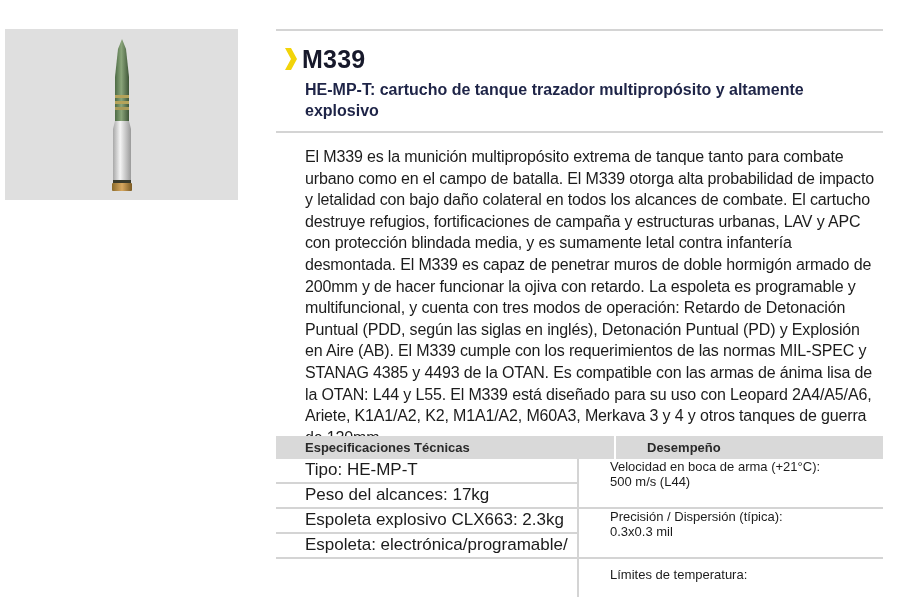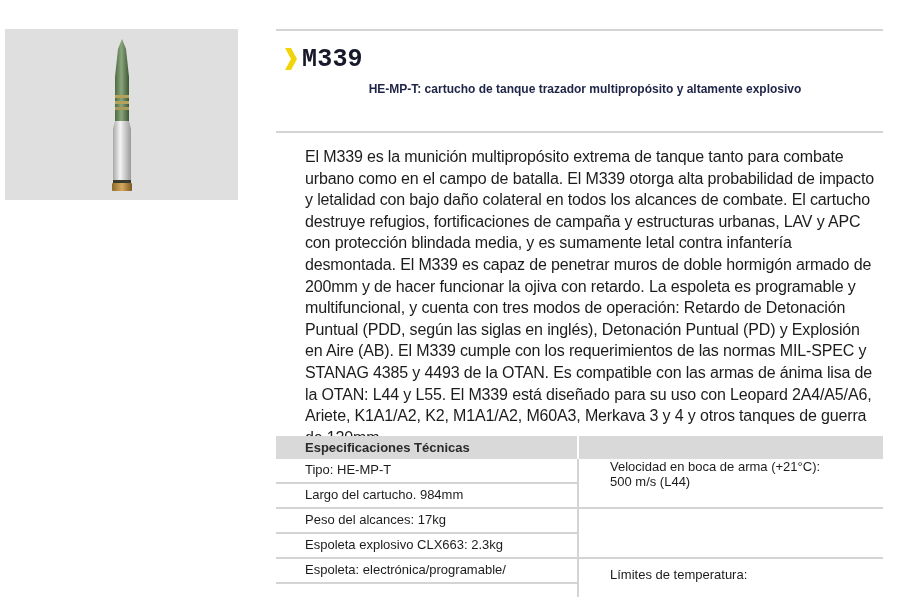--- a/index.html
+++ b/index.html
@@ -4,35 +4,35 @@
 <style>
   html, body { margin:0; padding:0; background:#ffffff; }
   body { width:918px; height:597px; overflow:hidden; position:relative;
          font-family:"Liberation Sans", "DejaVu Sans", sans-serif; color:#1c1c1c; }
   .product-image { position:absolute; left:5px; top:29px; width:233px; height:171px;
                    background:#dfdfdf; }
   .shell { position:absolute; left:103px; top:8px; width:28px; height:160px; }
   .top-rule { position:absolute; left:276px; top:29px; width:607px; height:2px; background:#d4d4d4; }
   .title-row { position:absolute; left:284px; top:44px; height:30px; display:flex; align-items:center; }
   .chevron { width:14px; height:24px; margin-right:4px; }
-  .title { font-size:25px; font-weight:bold; color:#17192b; letter-spacing:0.2px;font-family:Liberation Mono, monospace; }
-  .subtitle { position:absolute; left:305px; top:79px; width:560px; font-size:12px; font-weight:bold;
-              color:#1e2447; line-height:21px;text-align:center; }
+  .title { font-size:25px; font-weight:bold; color:#17192b; letter-spacing:0.2px; }
+  .subtitle { position:absolute; left:305px; top:79px; width:560px; font-size:16px; font-weight:bold;
+              color:#1e2447; line-height:21px; }
   .sub-rule { position:absolute; left:276px; top:131px; width:607px; height:2px; background:#d4d4d4; }
   .body-text { position:absolute; left:305px; top:146px; width:575px; font-size:16px; line-height:21.6px;
                color:#1c1c1c; letter-spacing:-0.15px; }
   .specs { position:absolute; left:276px; top:436px; width:607px; }
   .spec-head { display:flex; height:23px; background:#d9d9d9; }
   .spec-head div { font-size:13px; font-weight:bold; color:#2a2a2a; line-height:23px; }
-  .spec-head .h-left { width:303px; padding-left:29px; box-sizing:border-box; border-right:2px solid #ffffff; }
+  .spec-head .h-left { width:340px; padding-left:29px; box-sizing:border-box; border-right:2px solid #ffffff; }
   .spec-head .h-right { flex:1; padding-left:31px; }
   .spec-body { display:flex; }
   .col-left { width:303px; border-right:2px solid #d4d4d4; box-sizing:border-box; }
   .col-right { flex:1; }
-  .l-row { height:23px; border-bottom:2px solid #d4d4d4; padding-left:29px; font-size:13px; line-height:22px; color:#1c1c1c; box-sizing:content-box; }
+  .l-row { height:23px; border-bottom:2px solid #d4d4d4; padding-left:29px; font-size:17px; line-height:22px; color:#1c1c1c; box-sizing:content-box; }
   .r-cell { height:48px; border-bottom:2px solid #d4d4d4; padding-left:31px; padding-top:0; font-size:13px; line-height:15px; color:#1c1c1c; display:flex; flex-direction:column; justify-content:flex-start; }
 </style>
 </head>
 <body>
 
 <div class="product-image" title="M339 120mm tank round">
   <svg class="shell" viewBox="0 0 28 160">
     <defs>
       <linearGradient id="g1" x1="0" x2="1">
         <stop offset="0" stop-color="#4d6b45"></stop>
@@ -71,35 +71,37 @@
 
 <div class="subtitle">HE-MP-T: cartucho de tanque trazador multipropósito y altamente explosivo</div>
 
 <div class="sub-rule"></div>
 
 <div class="body-text">El M339 es la munición multipropósito extrema de tanque tanto para combate urbano como en el campo de batalla. El M339 otorga alta probabilidad de impacto y letalidad con bajo daño colateral en todos los alcances de combate. El cartucho destruye refugios, fortificaciones de campaña y estructuras urbanas, LAV y APC con protección blindada media, y es sumamente letal contra infantería desmontada. El M339 es capaz de penetrar muros de doble hormigón armado de 200mm y de hacer funcionar la ojiva con retardo. La espoleta es programable y multifuncional, y cuenta con tres modos de operación: Retardo de Detonación Puntual (PDD, según las siglas en inglés), Detonación Puntual (PD) y Explosión en Aire (AB). El M339 cumple con los requerimientos de las normas MIL-SPEC y STANAG 4385 y 4493 de la OTAN. Es compatible con las armas de ánima lisa de la OTAN: L44 y L55. El M339 está diseñado para su uso con Leopard 2A4/A5/A6, Ariete, K1A1/A2, K2, M1A1/A2, M60A3, Merkava 3 y 4 y otros tanques de guerra de 120mm.</div>
 
 <div class="specs">
   <div class="spec-head">
     <div class="h-left">Especificaciones Técnicas</div>
+    <div class="h-right">Desempeño</div>
   </div>
   <div class="spec-body">
     <div class="col-left">
       <div class="l-row">Tipo: HE-MP-T</div>
-      <div class="l-row">Largo del cartucho. 984mm</div>
       <div class="l-row">Peso del alcances: 17kg</div>
       <div class="l-row">Espoleta explosivo CLX663: 2.3kg</div>
       <div class="l-row">Espoleta: electrónica/programable/</div>
     </div>
     <div class="col-right">
       <div class="r-cell">
         <span>Velocidad en boca de arma (+21°C):</span>
         <span>500 m/s (L44)</span>
       </div>
       <div class="r-cell">
+        <span>Precisión / Dispersión (típica):</span>
+        <span>0.3x0.3 mil</span>
       </div>
       <div class="r-cell" style="justify-content:flex-start;padding-top:8px;">
         <span>Límites de temperatura:</span>
 
       </div>
     </div>
   </div>
 </div>
 
 </body></html>

